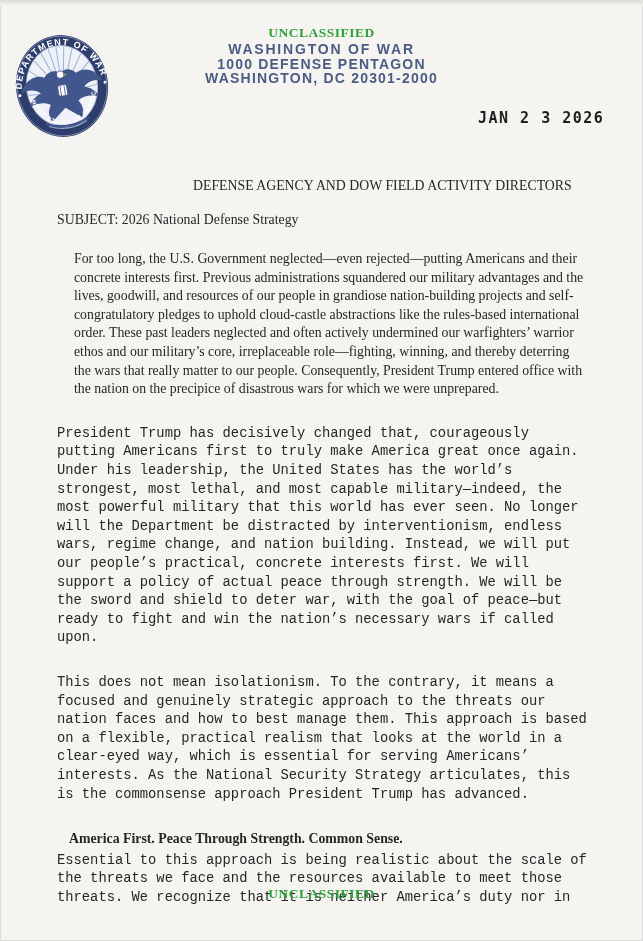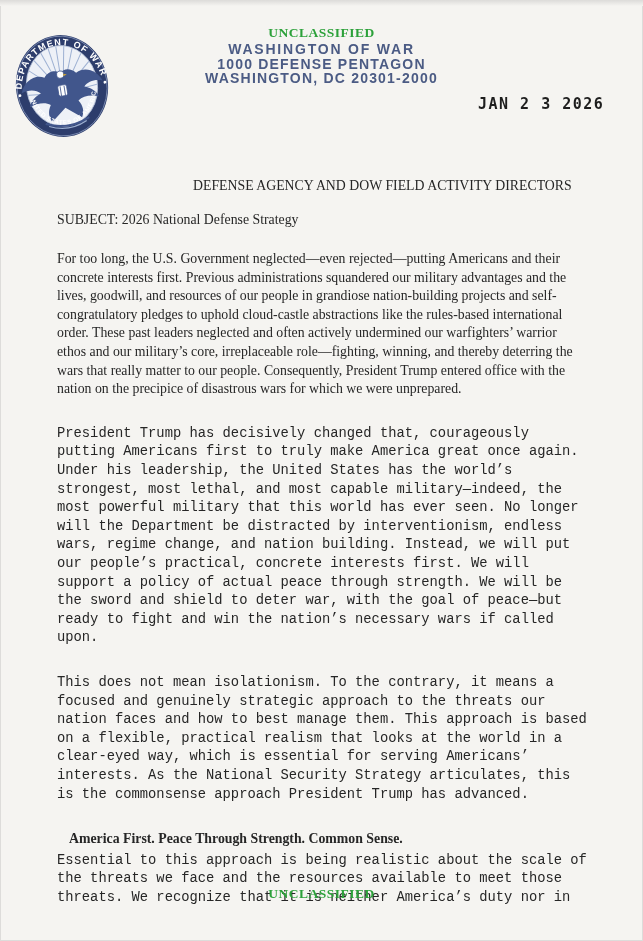--- a/index.html
+++ b/index.html
@@ -37,36 +37,36 @@
     font-family:Liberation Sans, sans-serif;
     font-weight:bold;font-size:14px;letter-spacing:1.2px;
     color:#4b5b84;line-height:14px;
   }
 
   
   .seal{position:absolute;left:10px;top:28px;width:104px;height:116px;}
 
   
   .date-stamp{
-    position:absolute;left:478px;top:95px;
+    position:absolute;left:478px;top:109px;
     font-family:"DejaVu Sans Mono", monospace;
     font-weight:bold;font-size:15px;letter-spacing:1.5px;
     color:#1e1e1e;white-space:nowrap;
   }
 
   
   .doc-body{
     position:absolute;left:57px;top:176px;width:532px;
     font-size:13.8px;line-height:18.6px;
   }
   .memo-to-line{line-height:19.5px;}
   .memo-to-line.cont{margin-left:136px;}
   .subject-line{margin-top:15px;}
   p.body-para{margin:0;}
-  p.body-para.first{margin-top:21px;}
+  p.body-para.first{margin-top:21px;margin-left:17px;}
   p.body-para + p.body-para{margin-top:26px;font-family:Liberation Mono, monospace;}
   p.bold-heading{margin:26px 0 0 12px;font-weight:bold;}
   p.closing-para{margin:3px 0 0 0;font-family:Liberation Mono, monospace;}
 
   
   .footer-classification{
     position:absolute;left:0;top:886px;width:100%;text-align:center;
     font-family:"Liberation Serif", serif;
     font-weight:bold;font-size:13.5px;letter-spacing:.5px;
     color:#2ca13a;

